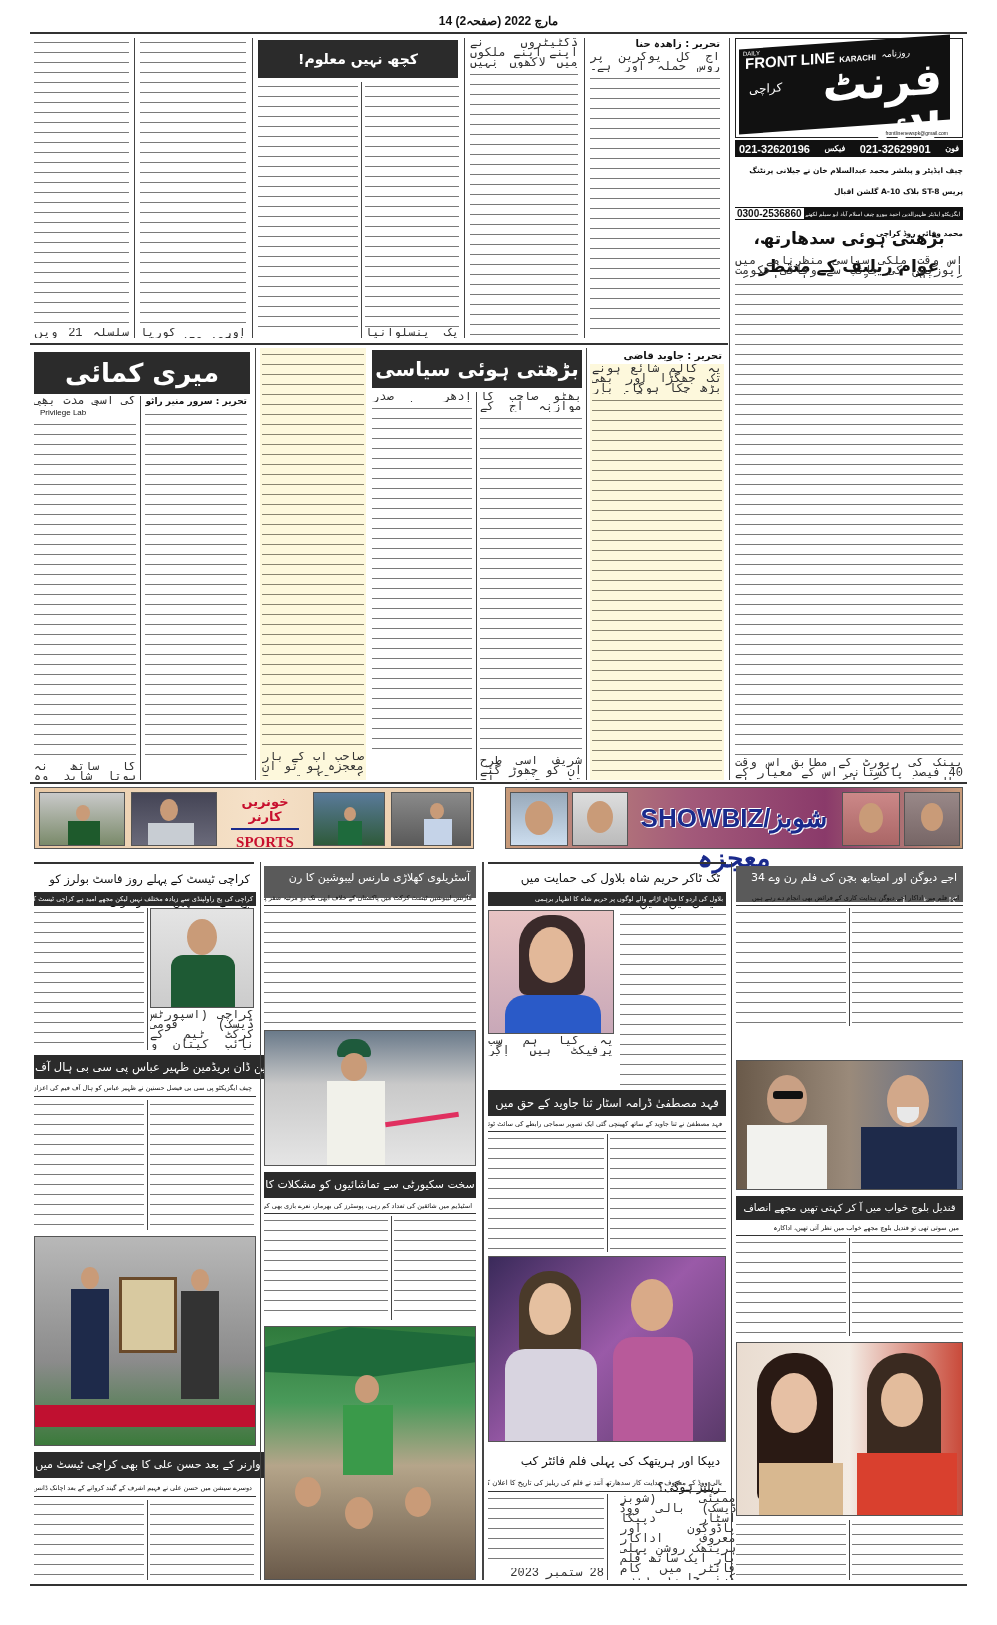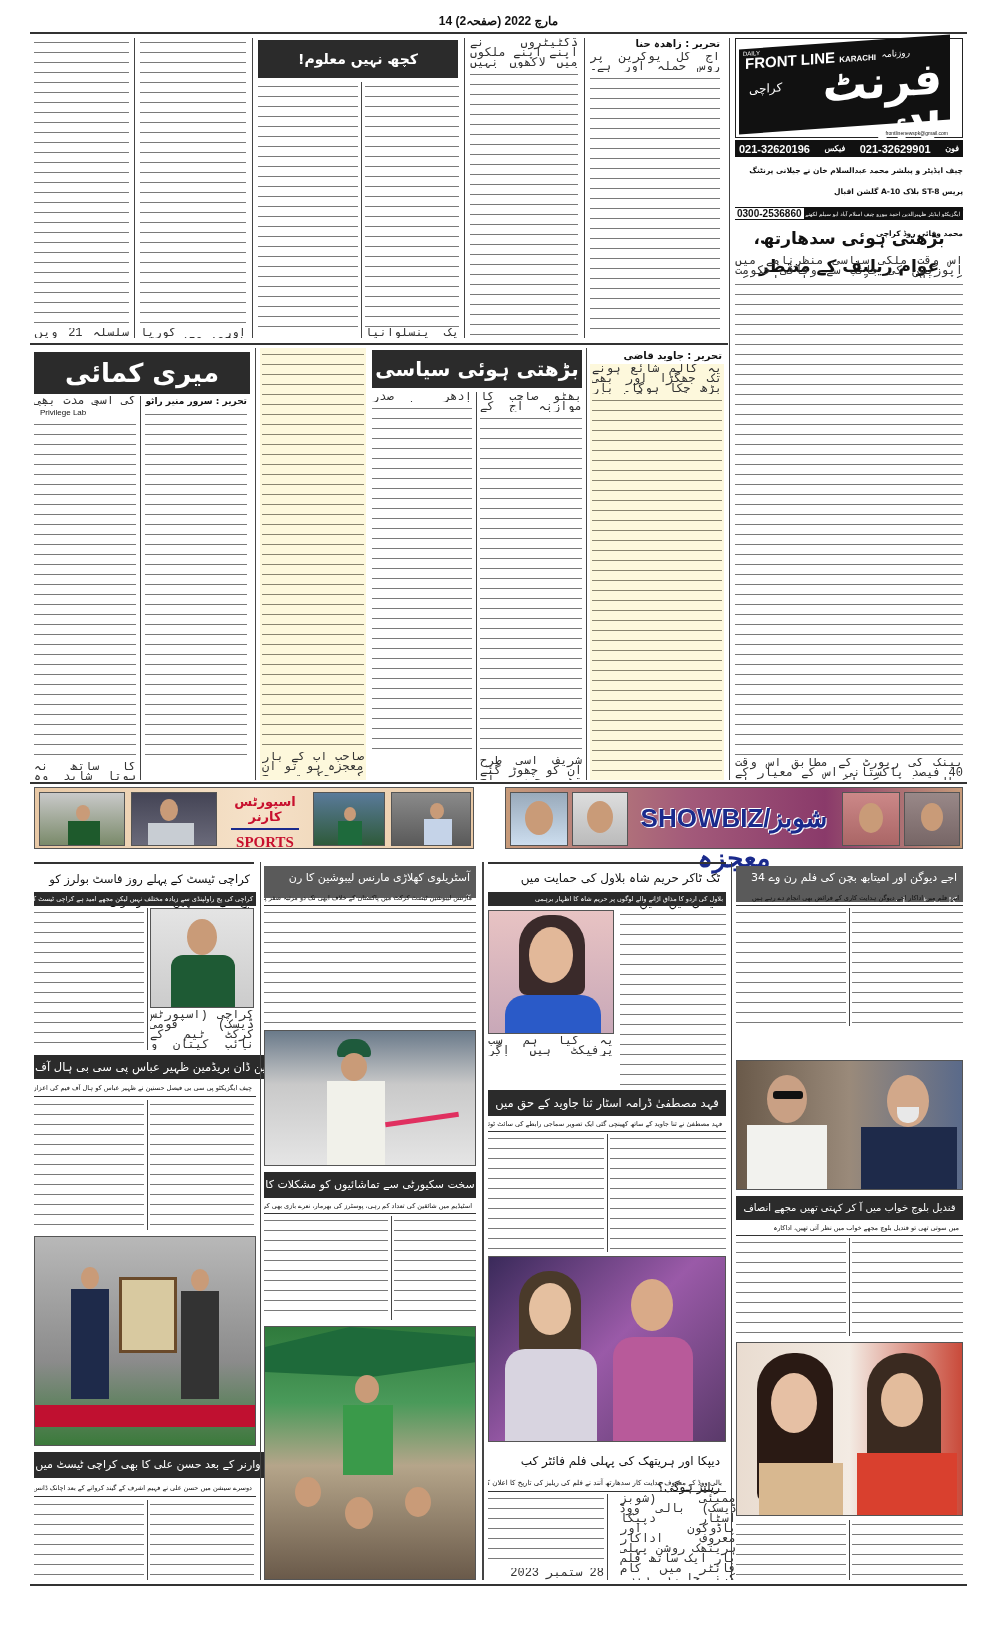--- a/index.html
+++ b/index.html
@@ -115,21 +115,21 @@
 <div class="abs" style="left:34px;top:787px;width:440px;height:62px;border:1px solid #555;background:linear-gradient(90deg,#e9c9a6,#f5e1c8 50%,#e9c9a6)">
   <div class="photo" style="left:4px;top:4px;width:86px;height:54px;background:linear-gradient(180deg,#c9c9c9,#7a8a6a)">
     <div class="face" style="left:36px;top:12px;width:14px;height:16px"></div>
     <div class="abs" style="left:28px;top:28px;width:32px;height:26px;background:#1e5a2c"></div>
   </div>
   <div class="photo" style="left:96px;top:4px;width:86px;height:54px;background:linear-gradient(180deg,#445,#6a6a7a)">
     <div class="face" style="left:28px;top:6px;width:18px;height:22px"></div>
     <div class="abs" style="left:16px;top:30px;width:46px;height:24px;background:#c8cdd3"></div>
   </div>
   <div class="abs" style="left:190px;top:6px;width:80px;text-align:center">
-    <div style="font-size:13px;font-weight:bold;color:#c8102e;direction:rtl">اسپورٹس کارنر</div>
+    <div style="font-size:13px;font-weight:bold;color:#c8102e;direction:rtl">خونریں کارنر</div>
     <div style="height:2px;background:#1a2a8c;margin:4px 6px"></div>
     <div style="font-size:15px;font-weight:bold;color:#c8102e;font-family:'Liberation Serif',serif">SPORTS</div>
   </div>
   <div class="photo" style="left:278px;top:4px;width:72px;height:54px;background:linear-gradient(180deg,#5a7a9a,#2e5a3a)">
     <div class="face" style="left:30px;top:14px;width:12px;height:14px"></div>
     <div class="abs" style="left:24px;top:28px;width:24px;height:26px;background:#1e6a3c"></div>
   </div>
   <div class="photo" style="left:356px;top:4px;width:80px;height:54px;background:linear-gradient(180deg,#8a8a8a,#5a5a5a)">
     <div class="face" style="left:38px;top:10px;width:14px;height:16px"></div>
     <div class="abs" style="left:32px;top:26px;width:28px;height:28px;background:#c5d3e8"></div>

